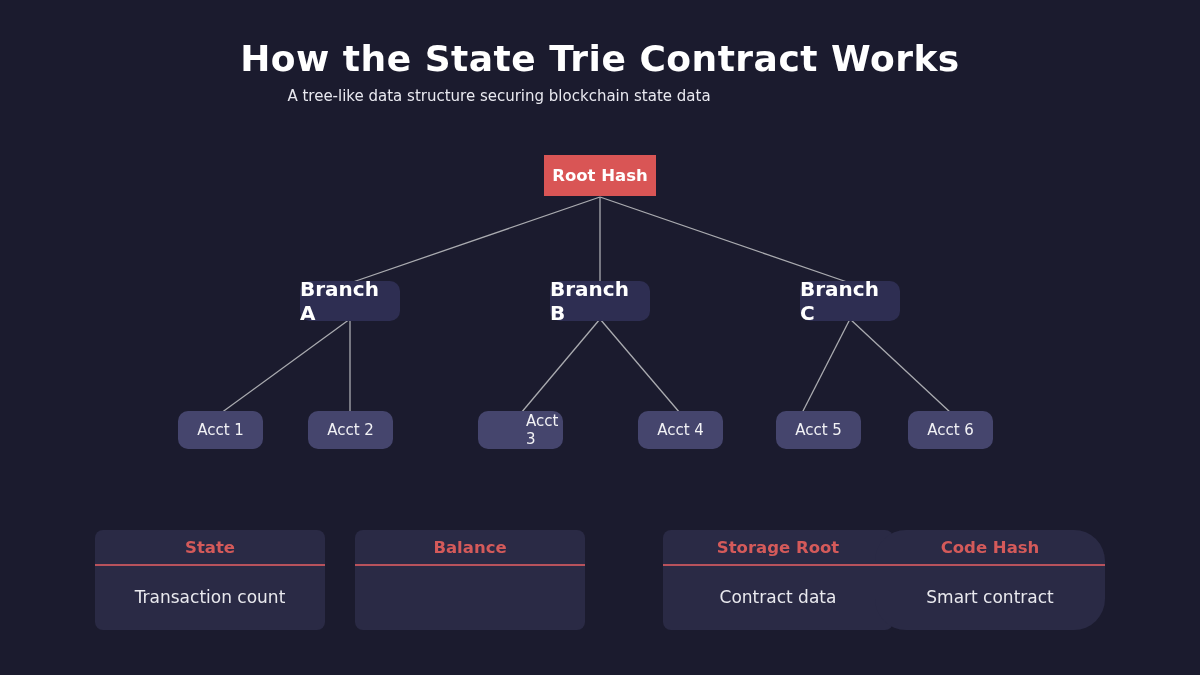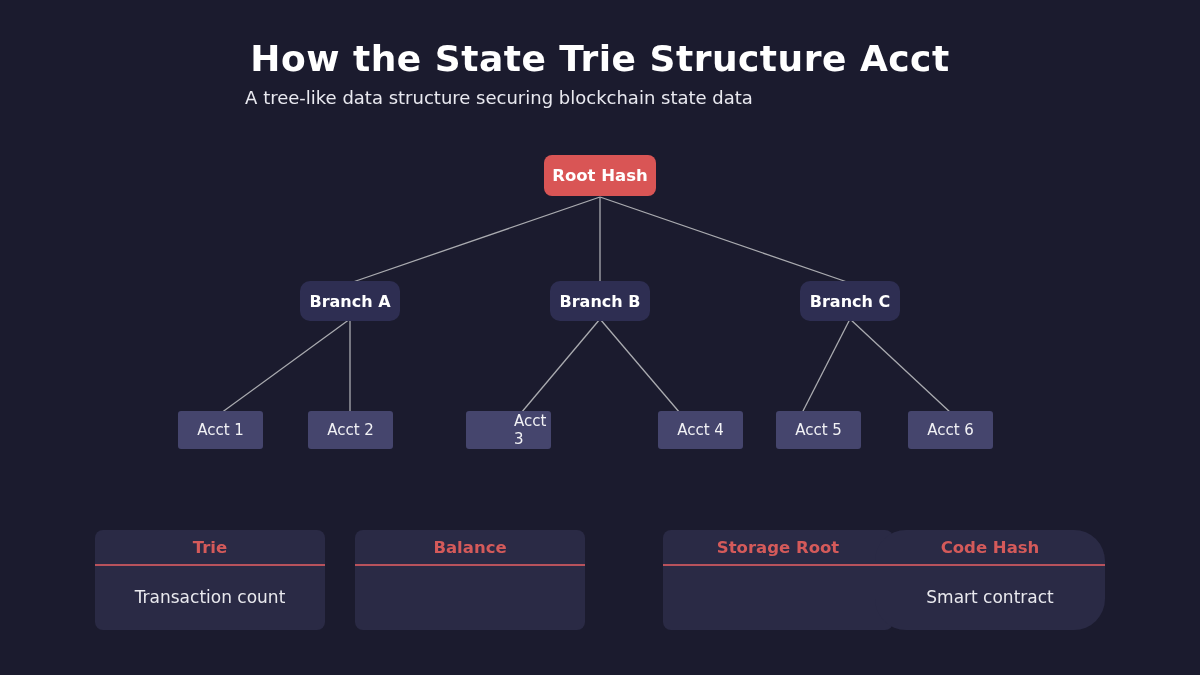--- a/index.html
+++ b/index.html
@@ -27,21 +27,21 @@
     letter-spacing: 0.5px;
     margin: 0;
   }
   .subtitle {
     position: absolute;
     top: 87px;
     left: 0;
     width: 998px;
     text-align: center;
     color: #e9e9f0;
-    font-size: 18px;
+    font-size: 15px;
     font-weight: normal;
     margin: 0;
   }
   .connectors {
     position: absolute;
     top: 0;
     left: 0;
     width: 1200px;
     height: 675px;
   }
@@ -52,50 +52,50 @@
     justify-content: center;
     color: #ffffff;
     box-sizing: border-box;
   }
   .node.root {
     left: 544px;
     top: 155px;
     width: 112px;
     height: 41px;
     background: #d95555;
-    border-radius: 8px;
+    border-radius: 0;
     font-size: 16.5px;
     font-weight: bold;
   }
   .node.branch {
     top: 281px;
     width: 100px;
     height: 40px;
     background: #2e2e52;
     border-radius: 10px;
-    font-size: 16px;
+    font-size: 20px;
     font-weight: bold;
   }
   .node.branch.a { left: 300px; }
   .node.branch.b { left: 550px; }
   .node.branch.c { left: 800px; }
   .node.acct {
     top: 411px;
     width: 85px;
     height: 38px;
     background: #45456d;
-    border-radius: 3px;
+    border-radius: 10px;
     font-size: 15px;
     font-weight: normal;
     color: #f2f2f5;
   }
   .node.acct.n1 { left: 178px; }
   .node.acct.n2 { left: 308px; }
-  .node.acct.n3 { left: 466px; padding-left: 48px; }
-  .node.acct.n4 { left: 638px; margin-left: 20px; }
+  .node.acct.n3 { left: 478px; padding-left: 48px; }
+  .node.acct.n4 { left: 638px; }
   .node.acct.n5 { left: 760px; margin-left: 16px; }
   .node.acct.n6 { left: 908px; }
   .card {
     position: absolute;
     top: 530px;
     width: 230px;
     height: 100px;
     background: #2a2a45;
     border-radius: 8px;
     box-sizing: border-box;
@@ -121,21 +121,21 @@
     justify-content: center;
     color: #e9e9ee;
     font-size: 17px;
   }
 </style>
 </head>
 <body>
 
 <div class="stage">
 
-  <h1 class="title">How the State Trie Structure Acct</h1>
+  <h1 class="title">How the State Trie Contract Works</h1>
   <p class="subtitle">A tree-like data structure securing blockchain state data</p>
 
   <svg class="connectors" viewBox="0 0 1200 675" xmlns="http://www.w3.org/2000/svg">
     <g stroke="#aaabb0" stroke-width="1.3" fill="none">
       <line x1="600" y1="197" x2="350" y2="283"></line>
       <line x1="600" y1="197" x2="600" y2="283"></line>
       <line x1="600" y1="197" x2="850" y2="283"></line>
       <line x1="350" y1="319" x2="221" y2="413"></line>
       <line x1="350" y1="319" x2="350" y2="413"></line>
       <line x1="600" y1="319" x2="521" y2="413"></line>
@@ -152,27 +152,28 @@
   <div class="node branch c">Branch C</div>
 
   <div class="node acct n1">Acct 1</div>
   <div class="node acct n2">Acct 2</div>
   <div class="node acct n3">Acct 3</div>
   <div class="node acct n4">Acct 4</div>
   <div class="node acct n5">Acct 5</div>
   <div class="node acct n6">Acct 6</div>
 
   <div class="card c1">
-    <div class="card-title">Trie</div>
+    <div class="card-title">State</div>
     <div class="card-body">Transaction count</div>
   </div>
   <div class="card c2">
     <div class="card-title">Balance</div>
   </div>
   <div class="card c3">
     <div class="card-title">Storage Root</div>
+    <div class="card-body">Contract data</div>
   </div>
   <div class="card c4">
     <div class="card-title">Code Hash</div>
     <div class="card-body">Smart contract</div>
   </div>
 
 </div>
 
 </body></html>

